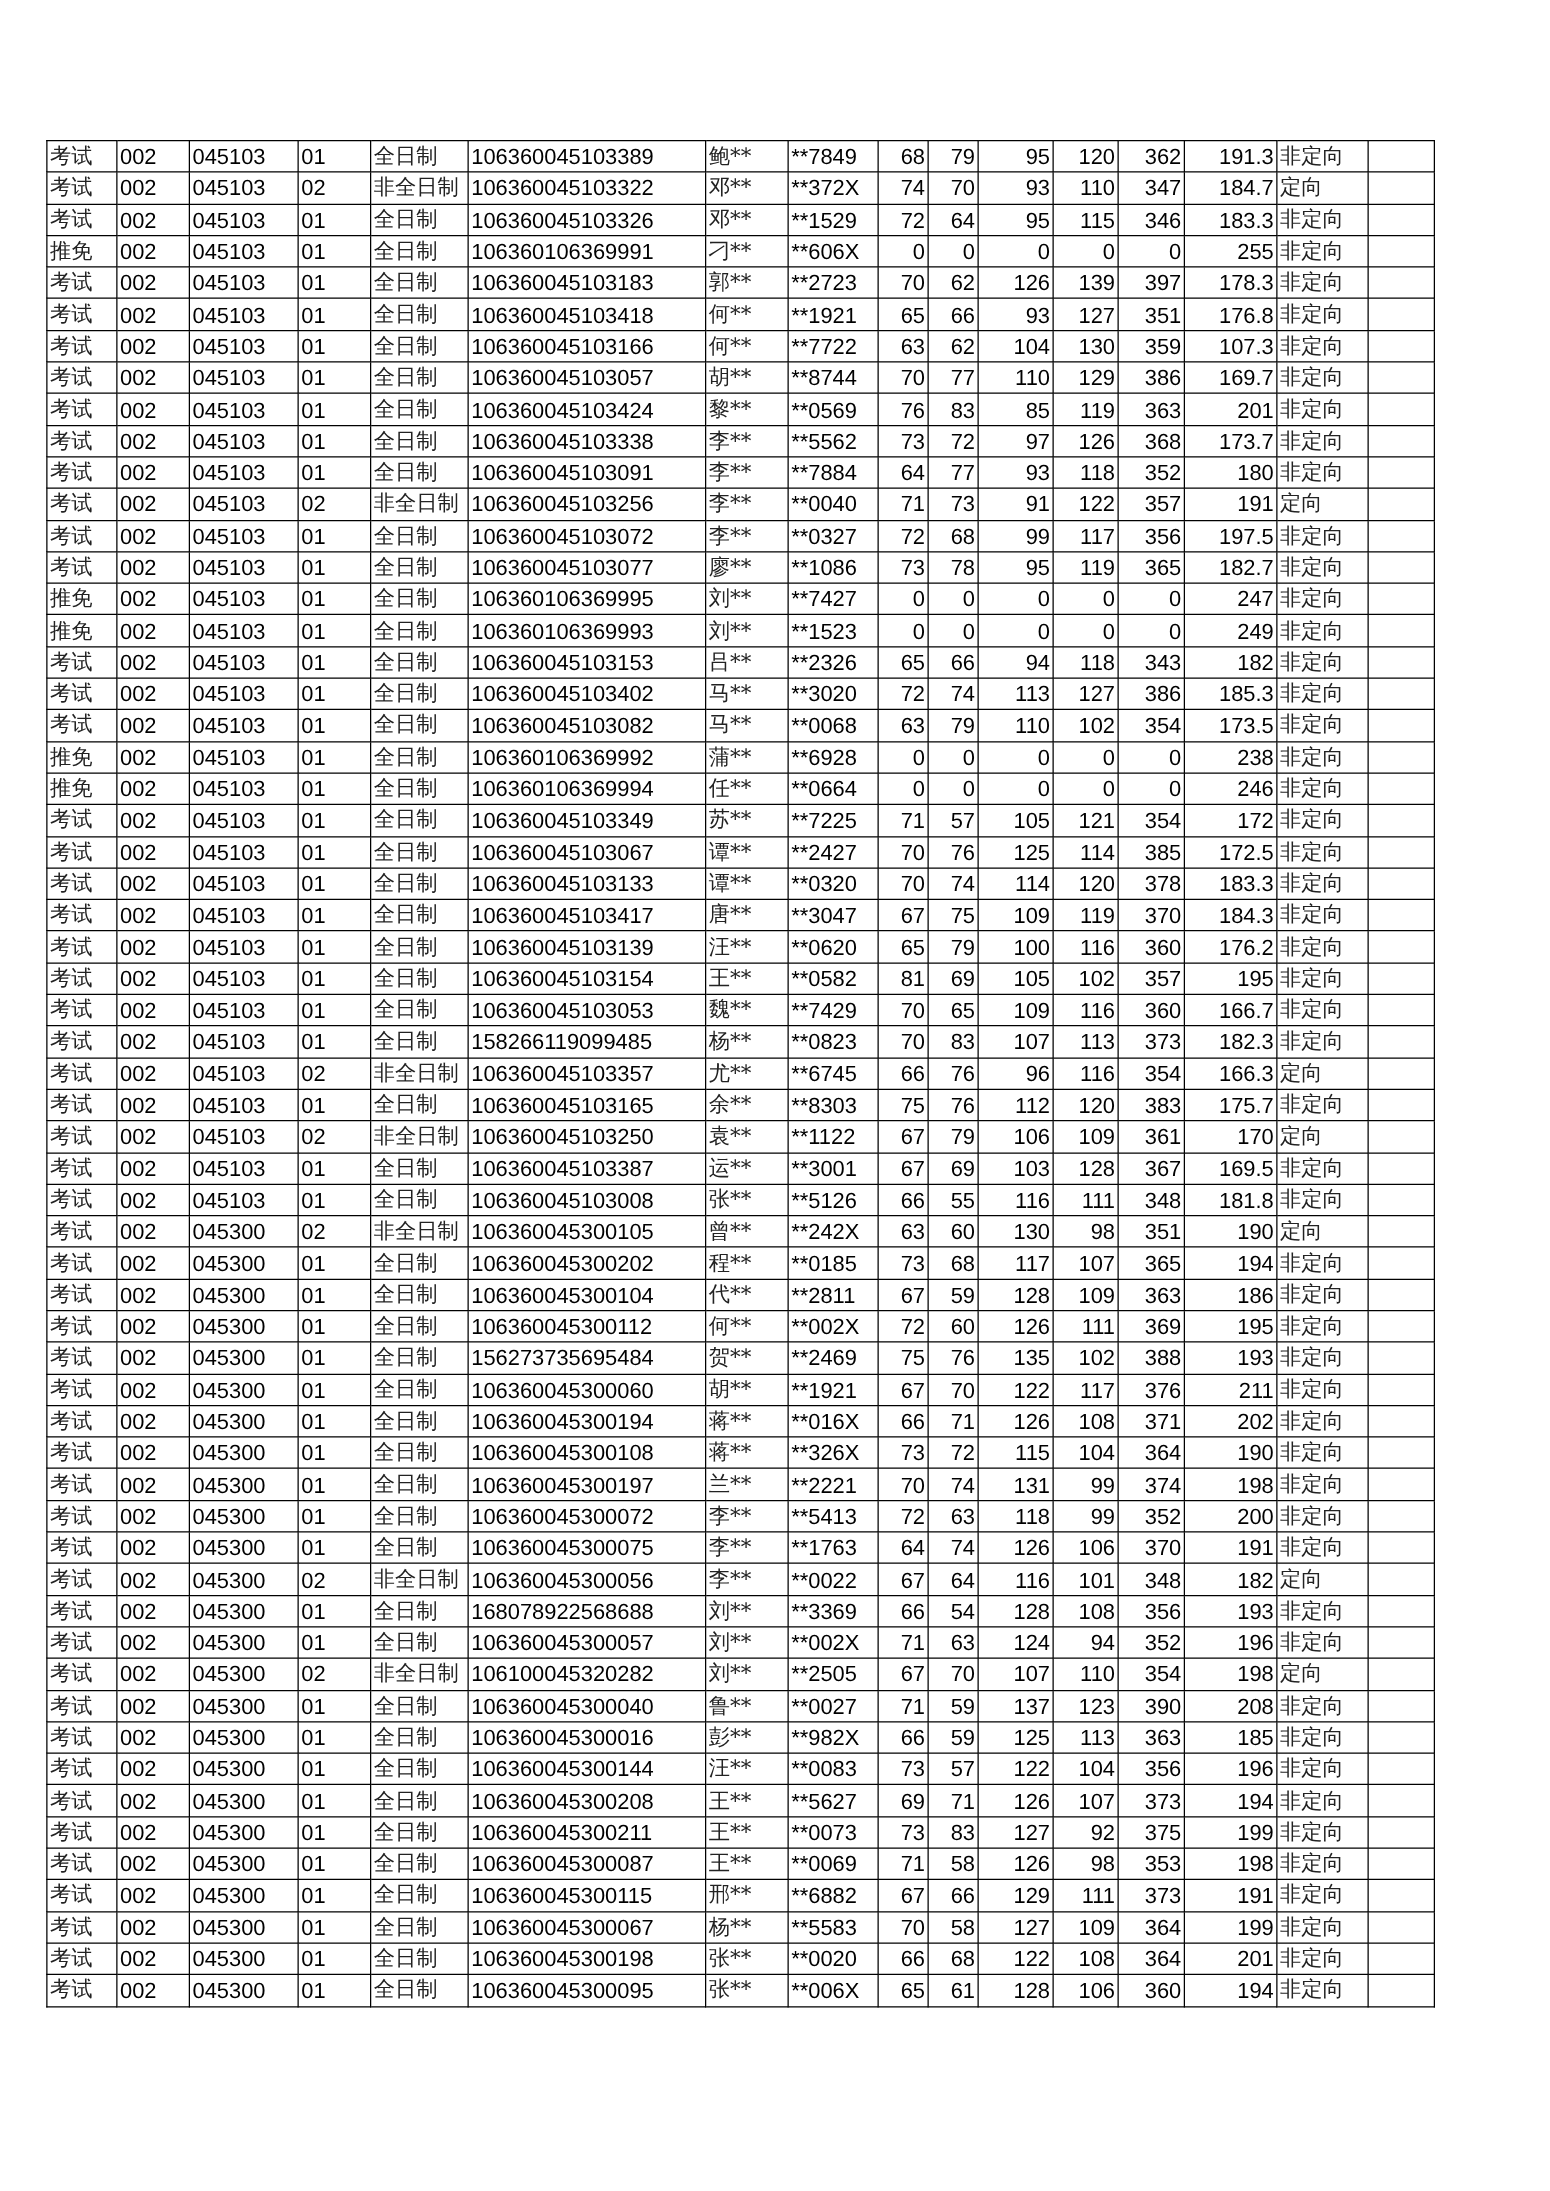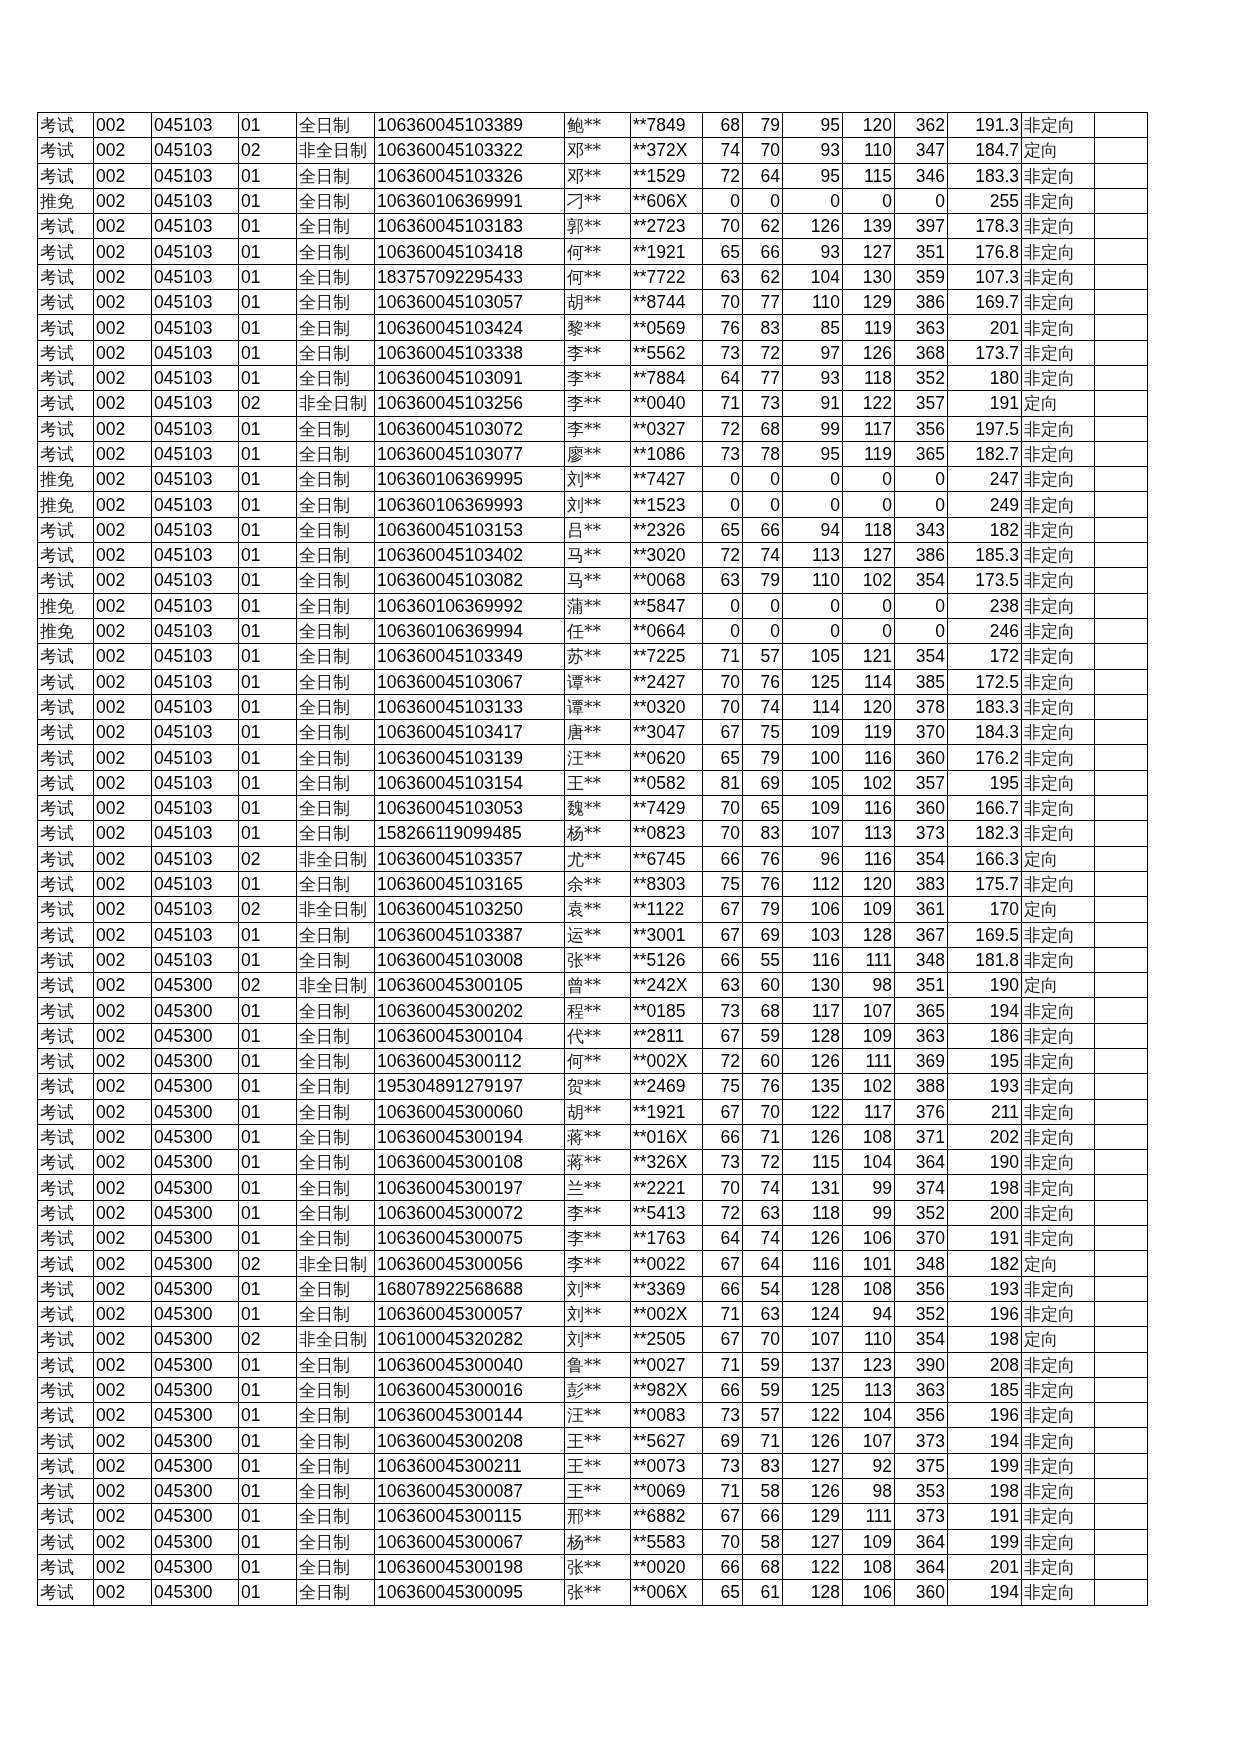--- a/index.html
+++ b/index.html
@@ -156,21 +156,21 @@
           <td class="num">176.8</td>
           <td class="left cjk">非定向</td>
           <td class="left"></td>
         </tr>
         <tr>
           <td class="left cjk">考试</td>
           <td class="left">002</td>
           <td class="left">045103</td>
           <td class="left">01</td>
           <td class="left cjk">全日制</td>
-          <td class="left">183757092295433</td>
+          <td class="left">106360045103166</td>
           <td class="left cjk">何**</td>
           <td class="left">**7722</td>
           <td class="num">63</td>
           <td class="num">62</td>
           <td class="num">104</td>
           <td class="num">130</td>
           <td class="num">359</td>
           <td class="num">107.3</td>
           <td class="left cjk">非定向</td>
           <td class="left"></td>
@@ -392,21 +392,21 @@
           <td class="left"></td>
         </tr>
         <tr>
           <td class="left cjk">推免</td>
           <td class="left">002</td>
           <td class="left">045103</td>
           <td class="left">01</td>
           <td class="left cjk">全日制</td>
           <td class="left">106360106369992</td>
           <td class="left cjk">蒲**</td>
-          <td class="left">**5847</td>
+          <td class="left">**6928</td>
           <td class="num">0</td>
           <td class="num">0</td>
           <td class="num">0</td>
           <td class="num">0</td>
           <td class="num">0</td>
           <td class="num">238</td>
           <td class="left cjk">非定向</td>
           <td class="left"></td>
         </tr>
         <tr>
@@ -732,21 +732,21 @@
           <td class="num">195</td>
           <td class="left cjk">非定向</td>
           <td class="left"></td>
         </tr>
         <tr>
           <td class="left cjk">考试</td>
           <td class="left">002</td>
           <td class="left">045300</td>
           <td class="left">01</td>
           <td class="left cjk">全日制</td>
-          <td class="left">195304891279197</td>
+          <td class="left">156273735695484</td>
           <td class="left cjk">贺**</td>
           <td class="left">**2469</td>
           <td class="num">75</td>
           <td class="num">76</td>
           <td class="num">135</td>
           <td class="num">102</td>
           <td class="num">388</td>
           <td class="num">193</td>
           <td class="left cjk">非定向</td>
           <td class="left"></td>

